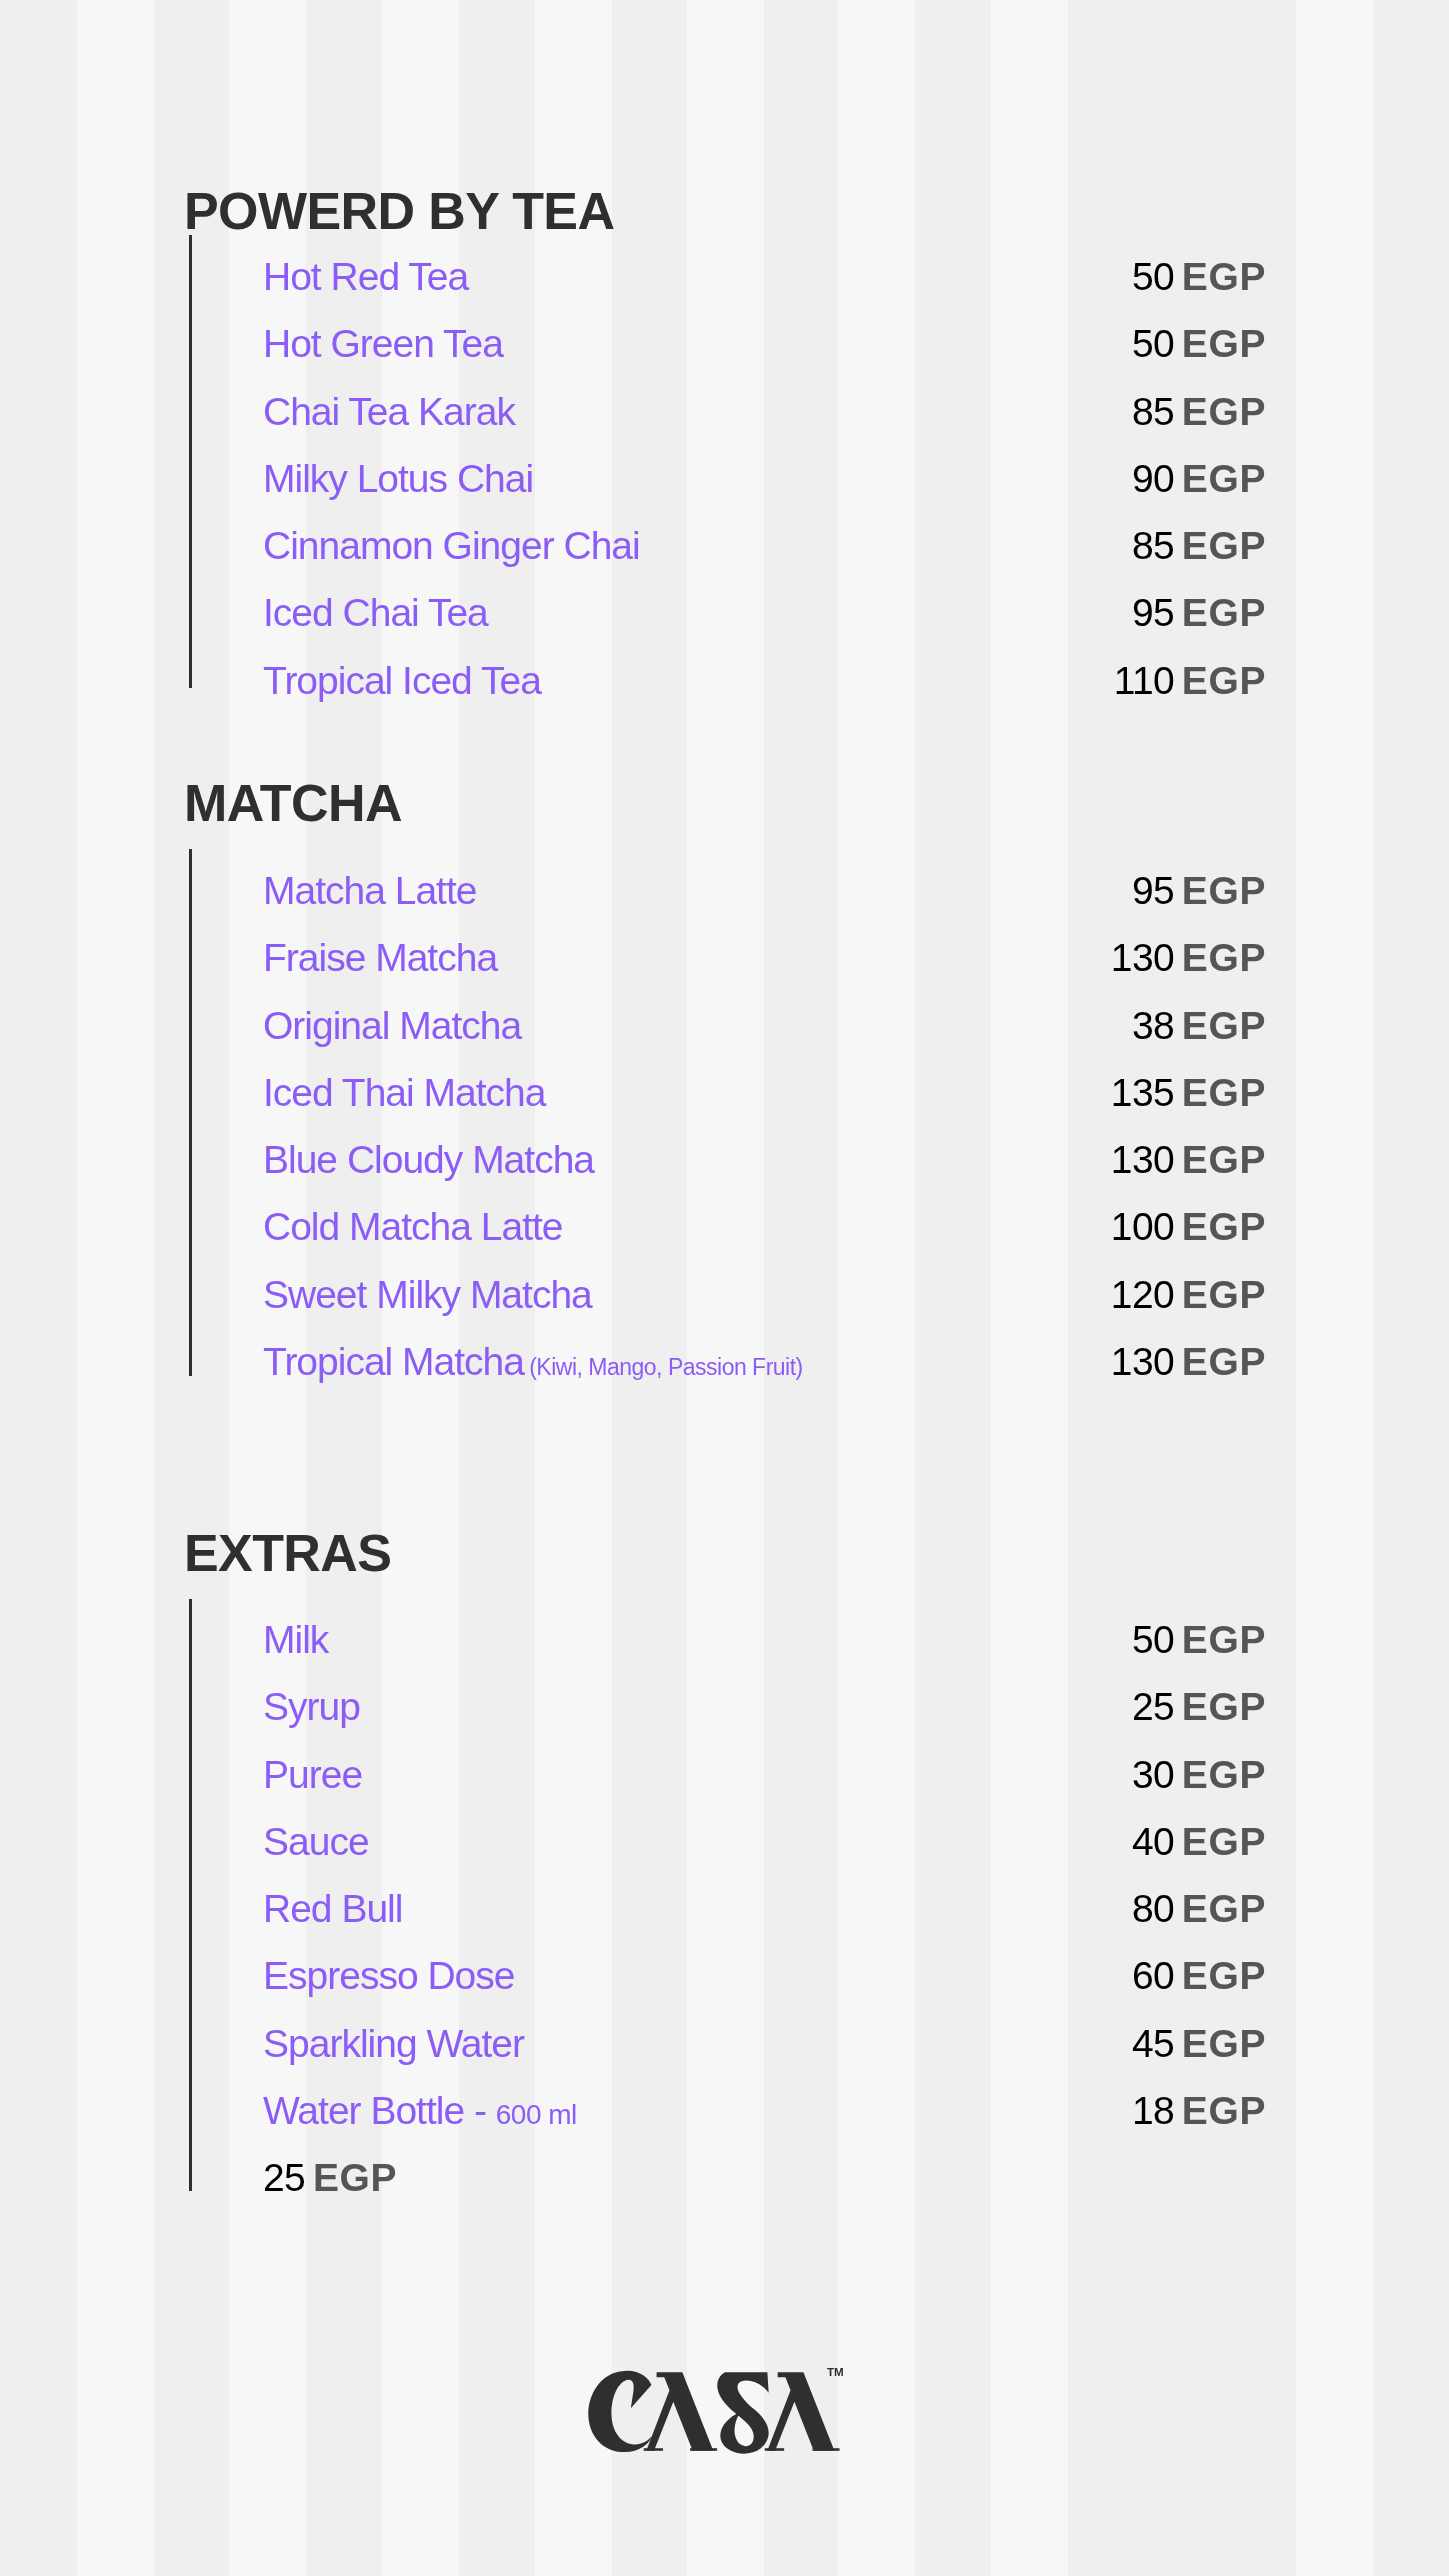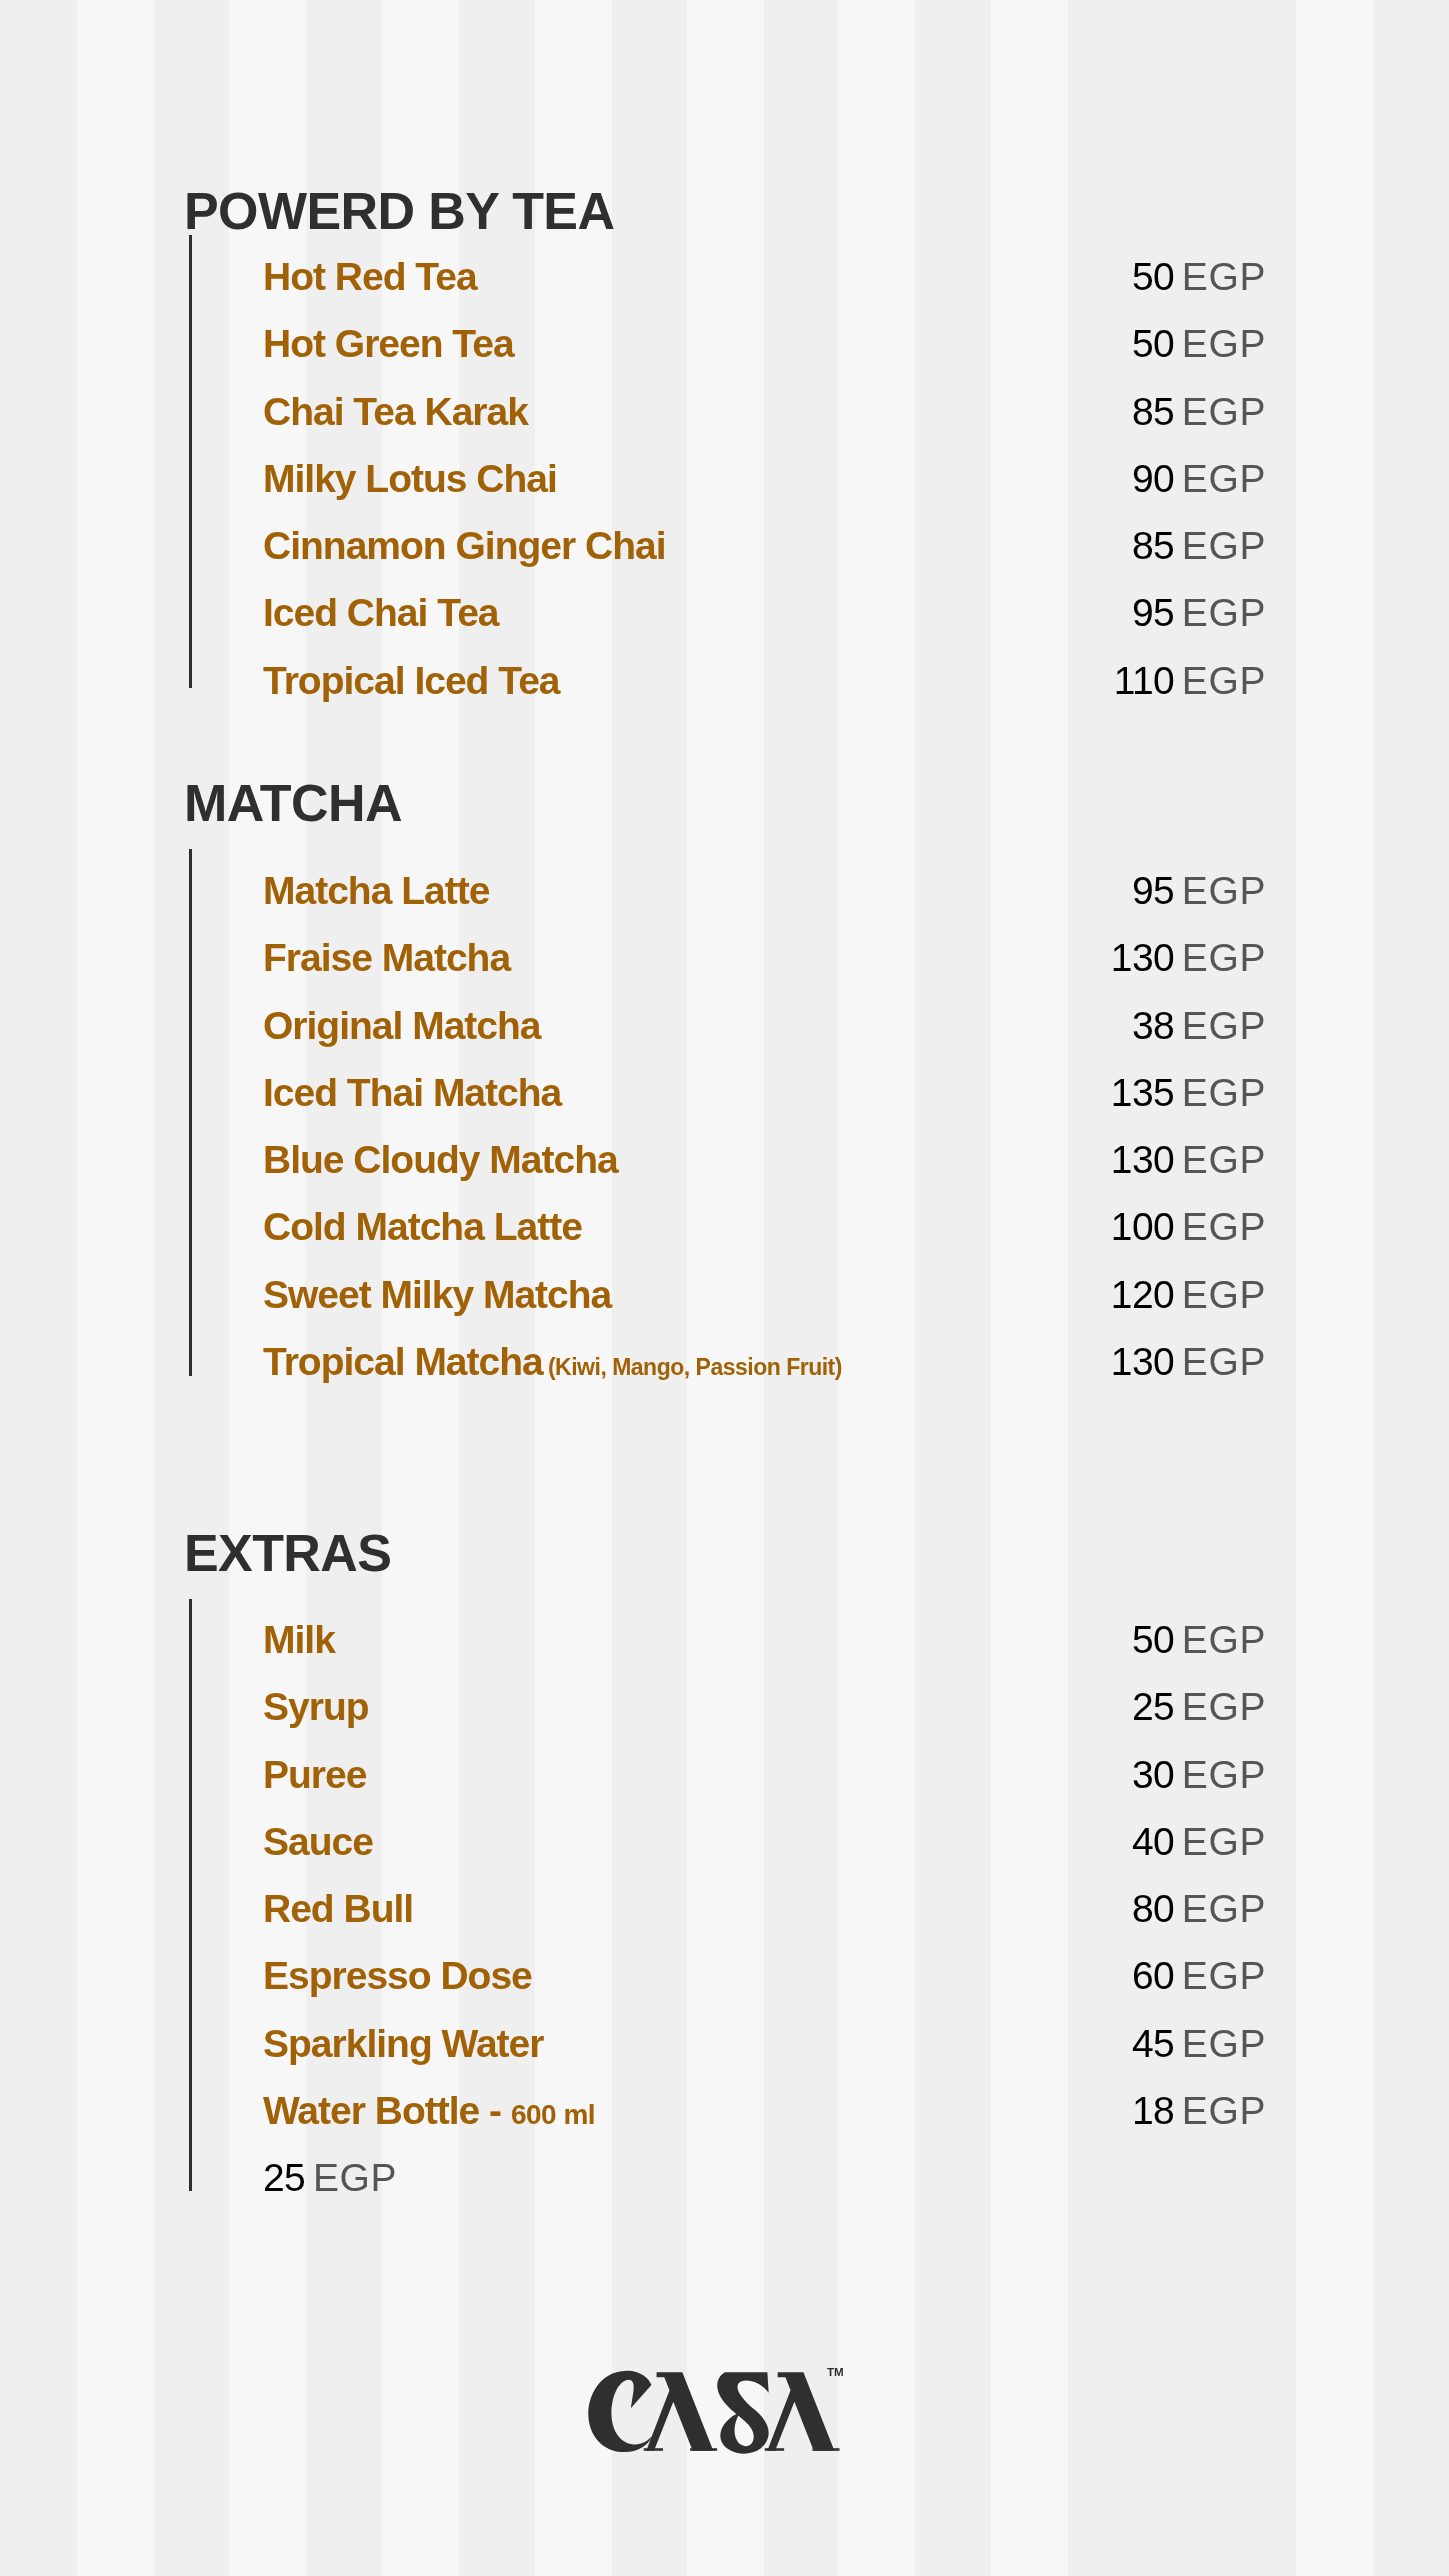--- a/index.html
+++ b/index.html
@@ -52,37 +52,36 @@
       right: 0;
       height: 67px;
       display: flex;
       align-items: center;
       justify-content: space-between;
     }
     .item-name {
       font-size: 39px;
       letter-spacing: -1px;
       white-space: nowrap;
-      color: #a16207;
-      font-weight: bold;
+      color: #8b5cf6;
     }
     .item-note {
       font-size: 23px;
       letter-spacing: -0.5px;
       margin-left: 5.2px;
     }
     .item-price {
       font-size: 39px;
       white-space: nowrap;
       letter-spacing: -0.6px;
     }
     .price-num { color: #000000; }
     .price-cur {
       color: #555;
-      font-weight: 400;
+      font-weight: 700;
       margin-left: 7.7px;
       letter-spacing: 0.6px;
       text-align: center;
     }
     .logo {
       position: absolute;
       left: 587px;
       top: 2363px;
       width: 277px;
       height: 97px;

